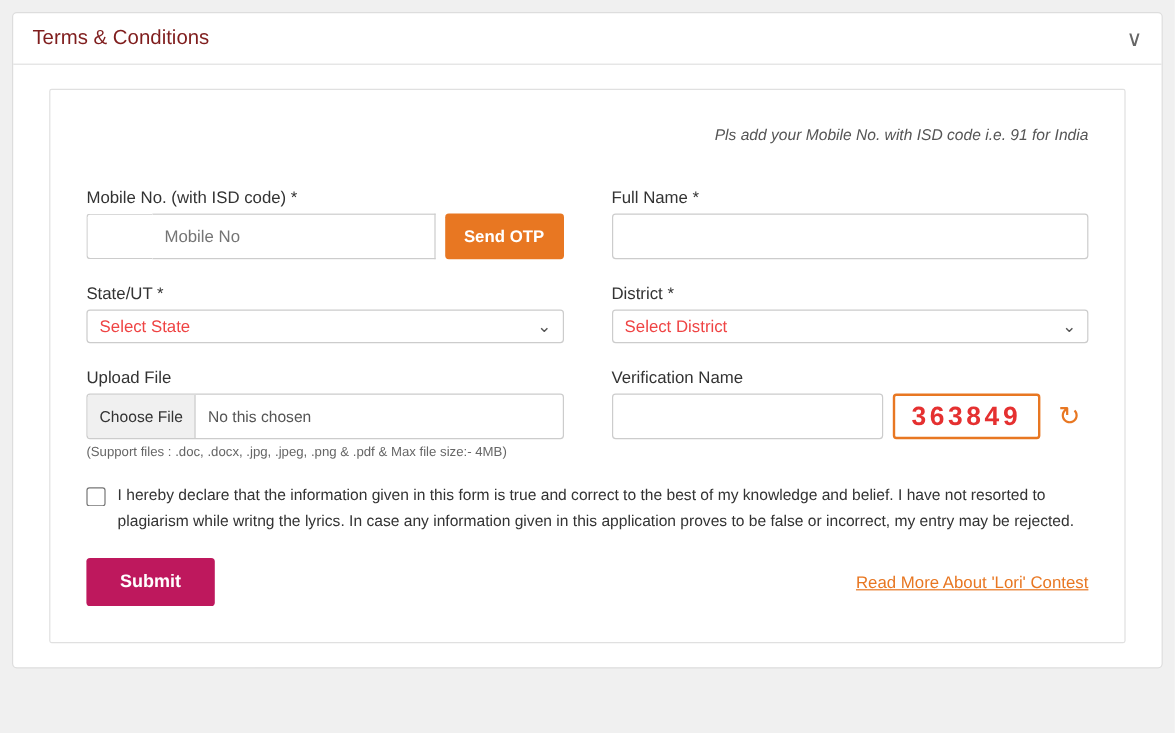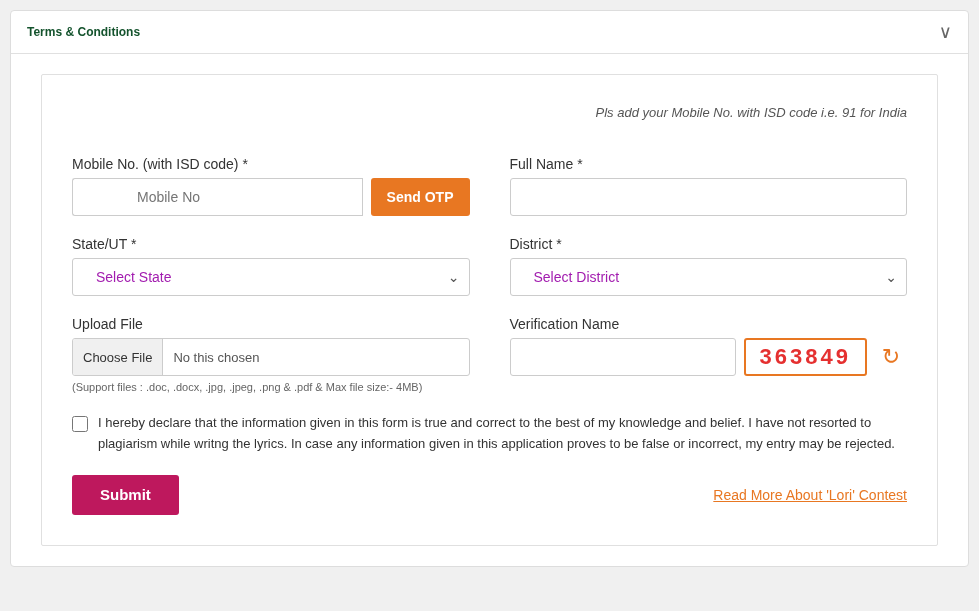--- a/index.html
+++ b/index.html
@@ -24,23 +24,23 @@
     }
     .terms-header {
       display: flex;
       justify-content: space-between;
       align-items: center;
       padding: 10px 16px;
       border-bottom: 1px solid #e0e0e0;
       cursor: pointer;
     }
     .terms-title {
-      font-size: 12px;
-      font-weight: bold;
-      color: #14532d;
+      font-size: 17px;
+      font-weight: normal;
+      color: #7f1d1d;
     }
     .chevron-icon {
       font-size: 18px;
       color: #666;
     }
     .form-container {
       background: #fff;
       border: 1px solid #e0e0e0;
       margin: 20px 30px;
       padding: 30px;
@@ -112,26 +112,26 @@
       font-weight: bold;
       cursor: pointer;
       white-space: nowrap;
       margin-left: 8px;
     }
     .select-wrapper {
       position: relative;
     }
     .form-select {
       width: 100%;
-      height: 38px;
-      border: 1px solid #ccc;
-      border-radius: 3px;
-      padding: 0 35px 0 23px;
-      font-size: 14px;
-      color: #a21caf;
+      height: 28px;
+      border: 1px solid #ccc;
+      border-radius: 3px;
+      padding: 0 35px 0 10px;
+      font-size: 14px;
+      color: #ef4444;
       appearance: none;
       -webkit-appearance: none;
       background: #fff;
       cursor: pointer;
       outline: none;
     }
     .select-arrow {
       position: absolute;
       right: 10px;
       top: 50%;

